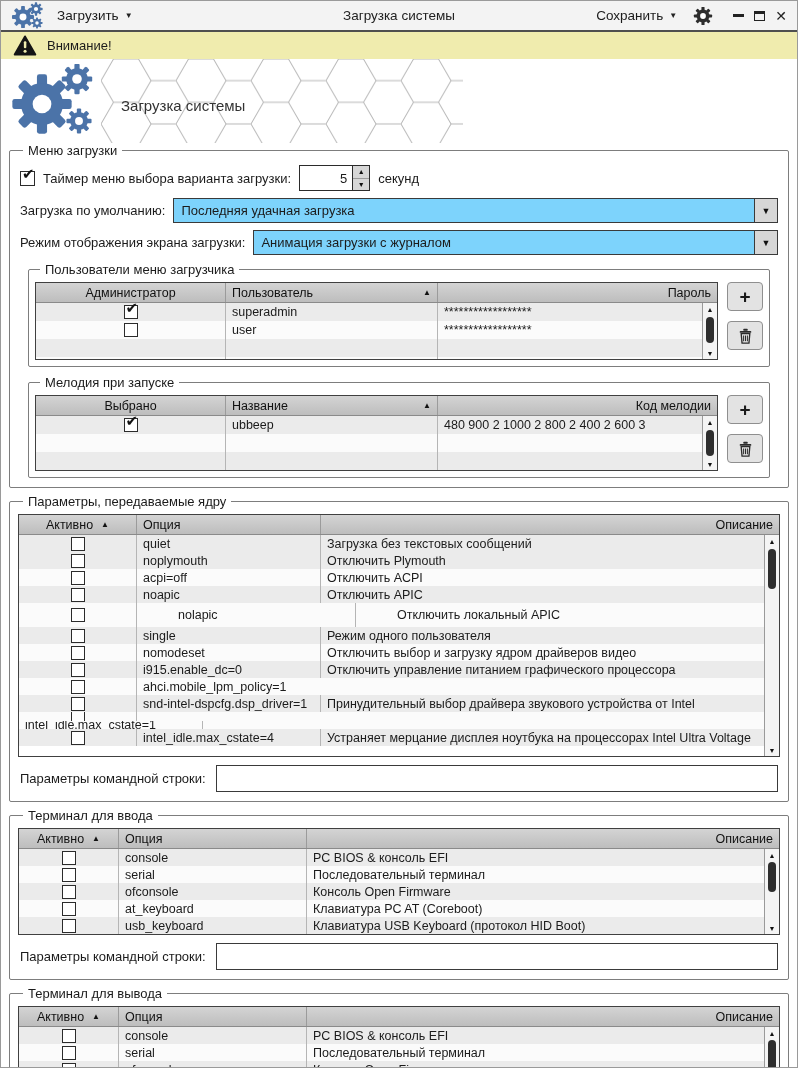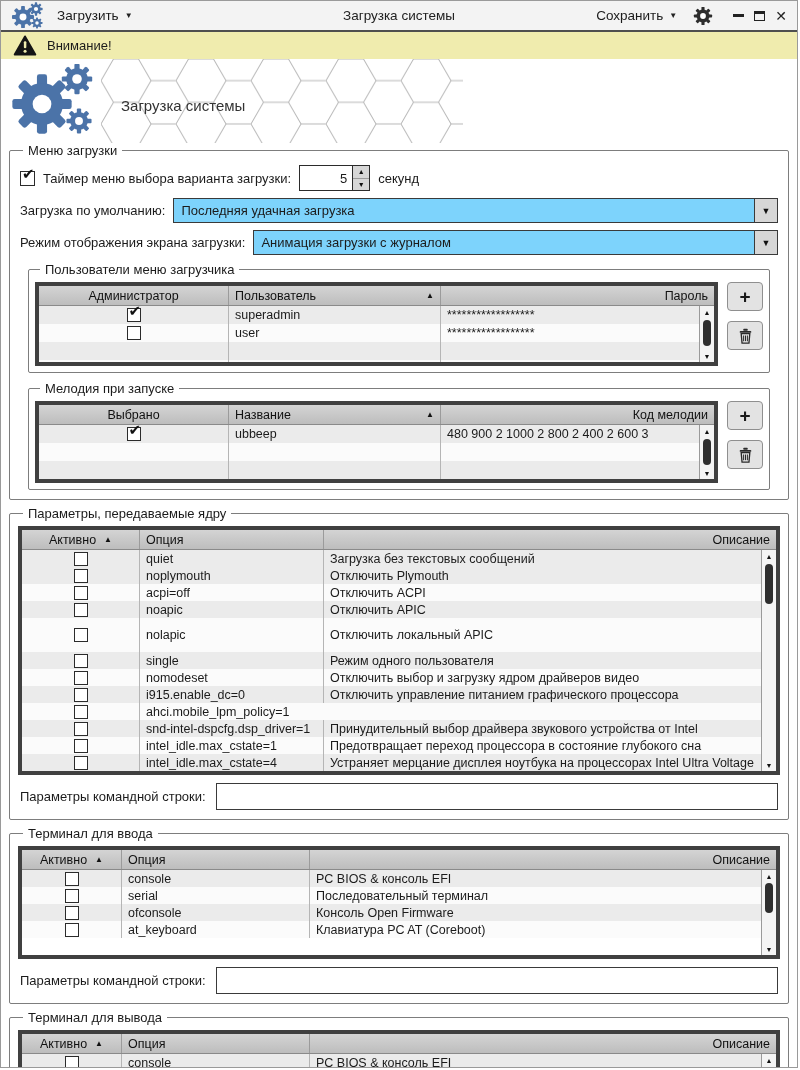--- a/index.html
+++ b/index.html
@@ -51,21 +51,21 @@
   .spin-btns .su { border-bottom:1px solid #9a9a9a; }
 
   
   .combo { display:flex; height:25px; border:1.6px solid #3a3a3a; background:#7dd3fc; align-items:stretch; }
   .combo-val { flex:1; display:flex; align-items:center; padding-left:7px; white-space:nowrap; overflow:hidden; }
   .combo-btn { width:23px; display:flex; align-items:center; justify-content:center; background:#d7d7d7; border-left:1.6px solid #3a3a3a; }
   .combo-btn .dna { font-size:9px; color:#111; }
 
   
   .tblwrap { display:flex; gap:9px; align-items:flex-start; margin-top:3px; }
-  .tbl { border:4px solid #404040; flex:1; background:#fff; }
+  .tbl { border:1px solid #404040; flex:1; background:#fff; }
   .tbl-head { display:flex; background:linear-gradient(#d4d4d4,#bdbdbd); border-bottom:1px solid #8a8a8a; height:20px; }
   .th { display:flex; align-items:center; padding:0 6px; font-size:12.5px; border-right:1px solid #9b9b9b; color:#111; }
   .th.center { justify-content:center; gap:8px; }
   .th.spread { justify-content:space-between; }
   .th:last-child { border-right:none;justify-content:flex-end; }
   .sort { font-size:8px; color:#111; }
   .tbl-body { display:flex; overflow:hidden; position:relative; }
   .tbl-rows { flex:1; overflow:hidden; }
   .tr { display:flex; }
   .tr.odd { background:#ebebeb; }
@@ -379,21 +379,21 @@
                 <div class="td" style="width: 184px;">acpi=off</div>
                 <div class="td grow">Отключить ACPI</div>
               </div>
               <div class="tr odd" style="height: 17px;">
                 <div class="td c0 center" style="width: 118px;">
                   <span class="cb"></span>
                 </div>
                 <div class="td" style="width: 184px;">noapic</div>
                 <div class="td grow">Отключить APIC</div>
               </div>
-              <div class="tr even" style="height: 34px;">
+              <div class="tr even" style="height: 24px; gap: 35px;">
                 <div class="td c0 center" style="width: 118px;">
                   <span class="cb"></span>
                 </div>
                 <div class="td" style="width: 184px;">nolapic</div>
                 <div class="td grow">Отключить локальный APIC</div>
               </div>
               <div class="tr odd" style="height: 17px;">
                 <div class="td c0 center" style="width: 118px;">
                   <span class="cb"></span>
                 </div>
@@ -420,21 +420,21 @@
                 </div>
                 <div class="td" style="width: 184px;">ahci.mobile_lpm_policy=1</div>
               </div>
               <div class="tr odd" style="height: 17px;">
                 <div class="td c0 center" style="width: 118px;">
                   <span class="cb"></span>
                 </div>
                 <div class="td" style="width: 184px;">snd-intel-dspcfg.dsp_driver=1</div>
                 <div class="td grow">Принудительный выбор драйвера звукового устройства от Intel</div>
               </div>
-              <div class="tr even" style="height: 17px;">
+              <div class="tr even" style="height: 17px; flex-direction: column;">
                 <div class="td c0 center" style="width: 118px;">
                   <span class="cb"></span>
                 </div>
                 <div class="td" style="width: 184px;">intel_idle.max_cstate=1</div>
                 <div class="td grow">Предотвращает переход процессора в состояние глубокого сна</div>
               </div>
               <div class="tr odd" style="height: 17px;">
                 <div class="td c0 center" style="width: 118px;">
                   <span class="cb"></span>
                 </div>
@@ -495,20 +495,27 @@
                 <div class="td" style="width: 188px;">ofconsole</div>
                 <div class="td grow">Консоль Open Firmware</div>
               </div>
               <div class="tr even" style="height: 17px;">
                 <div class="td c0 center" style="width: 100px;">
                   <span class="cb"></span>
                 </div>
                 <div class="td" style="width: 188px;">at_keyboard</div>
                 <div class="td grow">Клавиатура PC AT (Coreboot)</div>
               </div>
+              <div class="tr odd" style="height: 17px;">
+                <div class="td c0 center" style="width: 100px;">
+                  <span class="cb"></span>
+                </div>
+                <div class="td" style="width: 188px;">usb_keyboard</div>
+                <div class="td grow">Клавиатура USB Keyboard (протокол HID Boot)</div>
+              </div>
             </div>
             <div class="vscroll">
               <div class="sarrow up">▲</div>
               <div class="sthumb" style="top: 13px; height: 30px;"></div>
               <div class="sarrow down">▼</div>
             </div>
           </div>
         </div>
       </div>
     <div class="cmdline">

